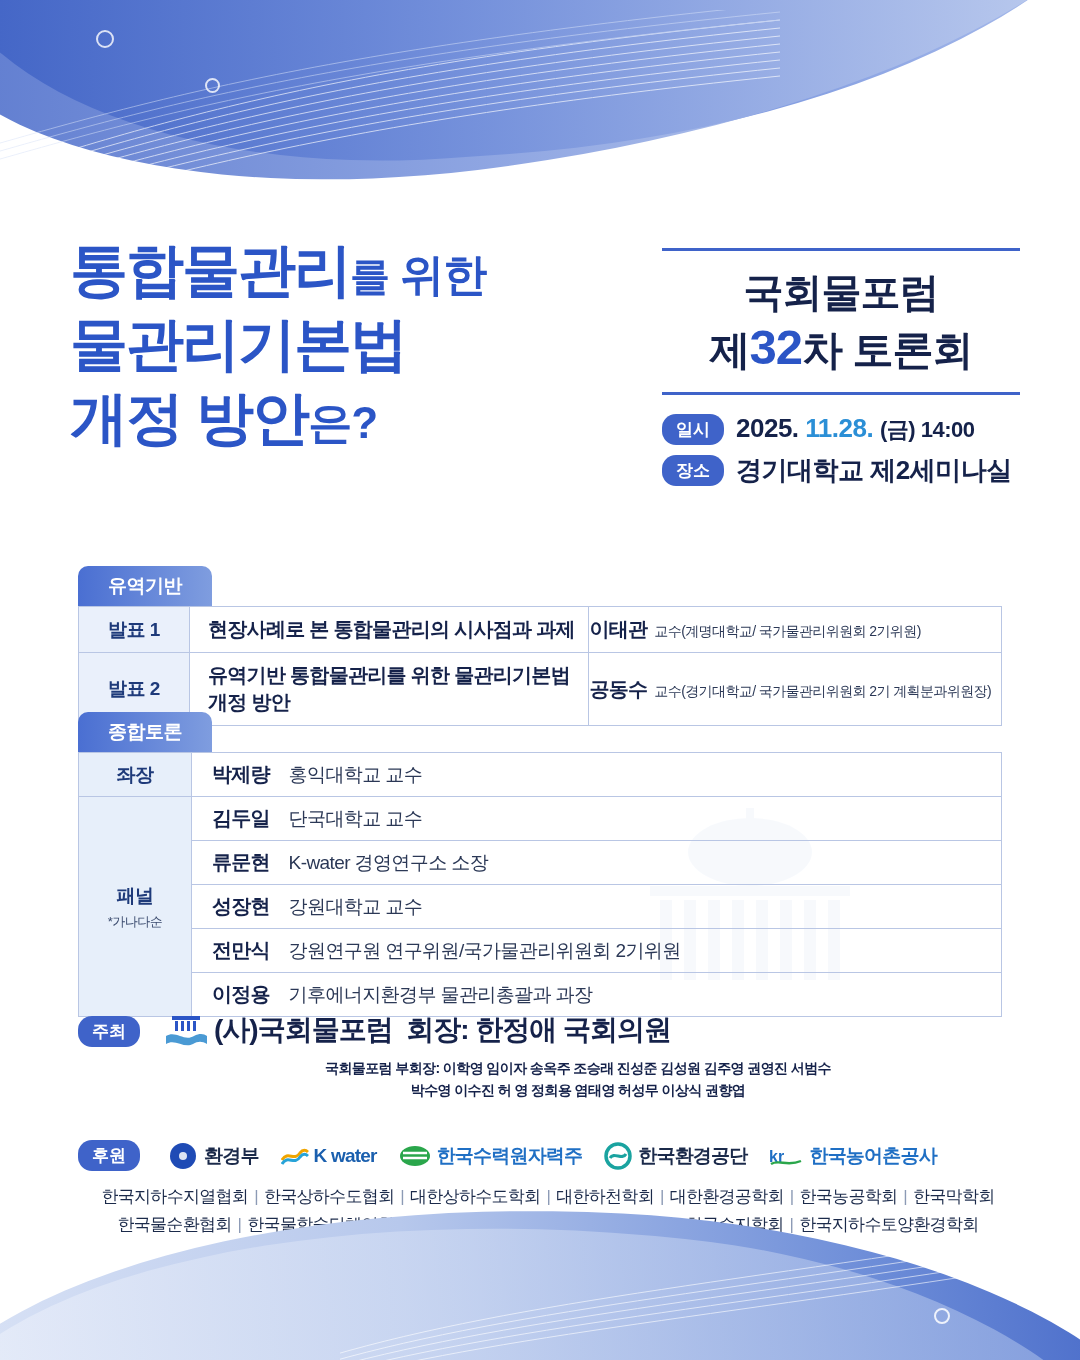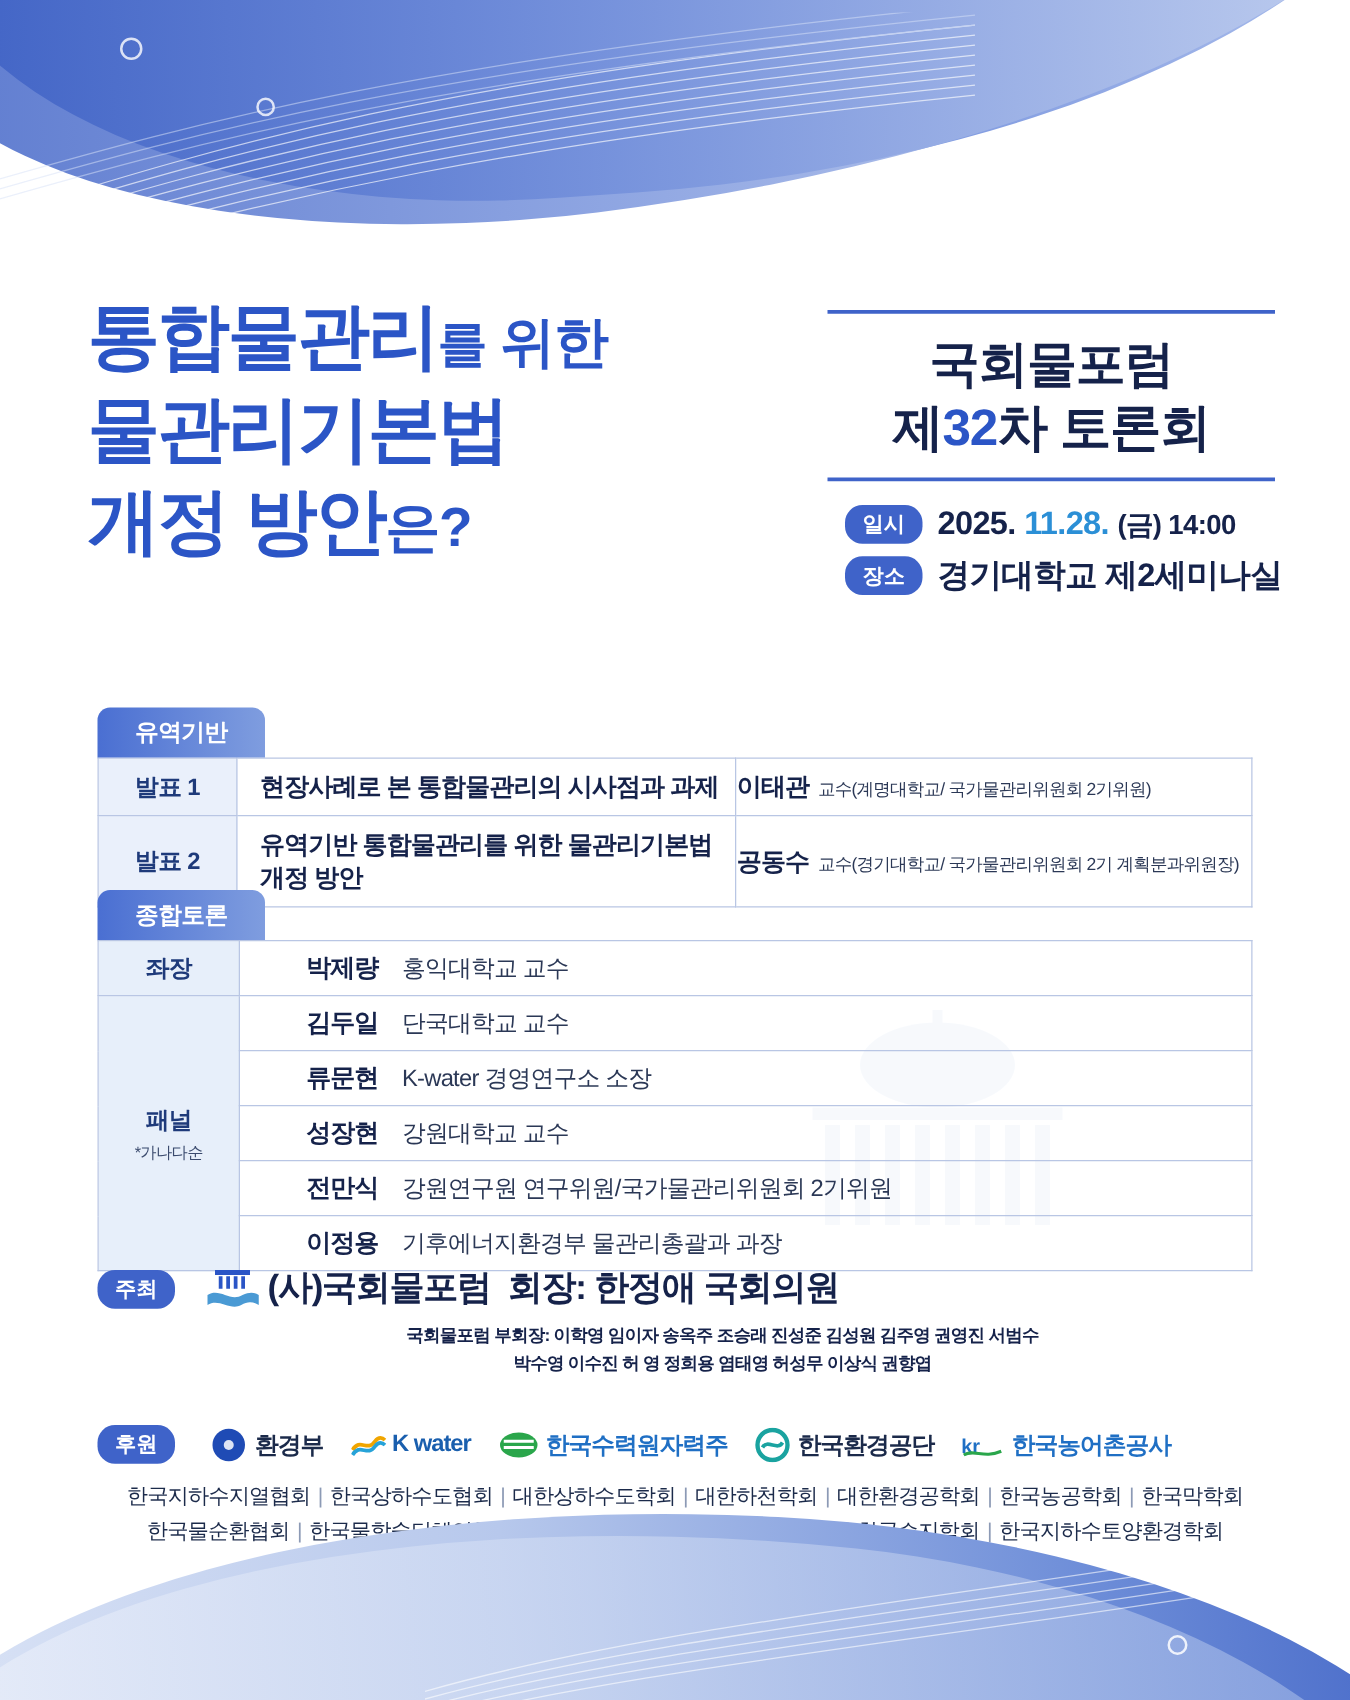--- a/index.html
+++ b/index.html
@@ -67,24 +67,24 @@
   
   .rightblock{position:absolute;left:662px;top:248px;width:358px;text-align:center;}
   .rightblock .rule{height:3px;background:#3f63c9;width:100%;}
   .rightblock .r-top{margin-bottom:16px;}
   .rightblock .forum{
     font-size:40px;font-weight:bold;color:#15224a;letter-spacing:-1px;line-height:1.25;
   }
   .rightblock .round{
     font-size:41px;font-weight:bold;color:#15224a;letter-spacing:-1px;line-height:1.25;
   }
-  .rightblock .round .num{color:#2b55c6;font-size:41px;}
+  .rightblock .round .num{color:#2b55c6;font-size:49px;}
   .rightblock .r-bot{margin-top:14px;margin-bottom:18px;}
 
-  .infoline{display:flex;align-items:center;justify-content:flex-start;margin:8px 0 0 14px;}
+  .infoline{display:flex;align-items:center;justify-content:flex-start;margin:8px 0 0 0;}
   .pill{
     display:inline-block;background:#3f63c9;color:#fff;border-radius:14px;
     font-size:17px;font-weight:bold;padding:4px 14px;margin-right:12px;white-space:nowrap;
   }
   .infotext{font-size:26px;font-weight:bold;color:#15224a;letter-spacing:-.5px;white-space:nowrap;}
   .infotext .accent{color:#2b8fd6;}
   .infotext .small{font-size:22px;}
 
   
   .tab{
@@ -109,21 +109,21 @@
   
   .sec-disc{position:absolute;left:78px;top:712px;width:924px;}
   .disc{width:100%;border-collapse:collapse;background:rgba(255,255,255,.55);}
   .disc td{border:1px solid #b9c6e4;}
   .disc .sidecell{
     width:110px;text-align:center;background:#e7effa;color:#1e3a7a;
     font-size:19px;font-weight:bold;letter-spacing:-.5px;
   }
   .disc .sidecell .sub{display:block;font-size:13px;font-weight:normal;color:#3a4a6d;margin-top:4px;}
   .disc .person{padding:8px 0 8px 20px;}
-  .disc .person .pn{font-size:20px;font-weight:bold;color:#15224a;letter-spacing:-.8px;margin-left:33px;}
+  .disc .person .pn{font-size:20px;font-weight:bold;color:#15224a;letter-spacing:-.8px;}
   .disc .person .pd{font-size:19px;color:#2b3856;margin-left:19px;letter-spacing:-.6px;}
 
   
   .dome{position:absolute;left:620px;top:800px;width:260px;height:190px;opacity:.35;}
 
   
   .host{position:absolute;left:78px;top:1010px;width:940px;}
   .host-row{display:flex;align-items:center;}
   .host .pill{margin-top:2px;}
   .host-logo{width:44px;height:40px;margin:0 6px 0 12px;}

